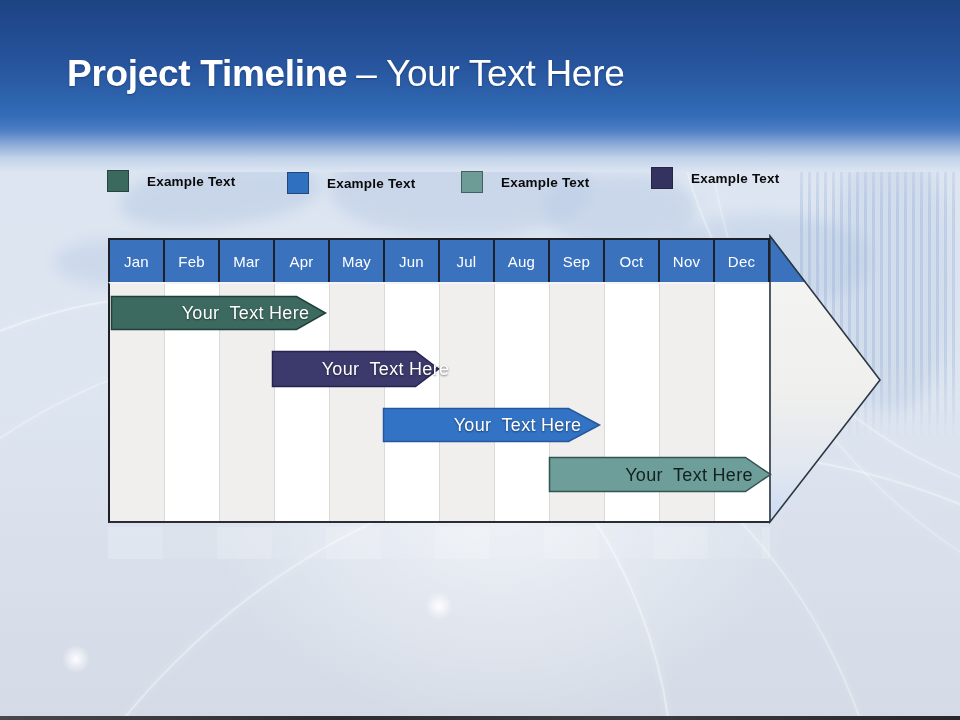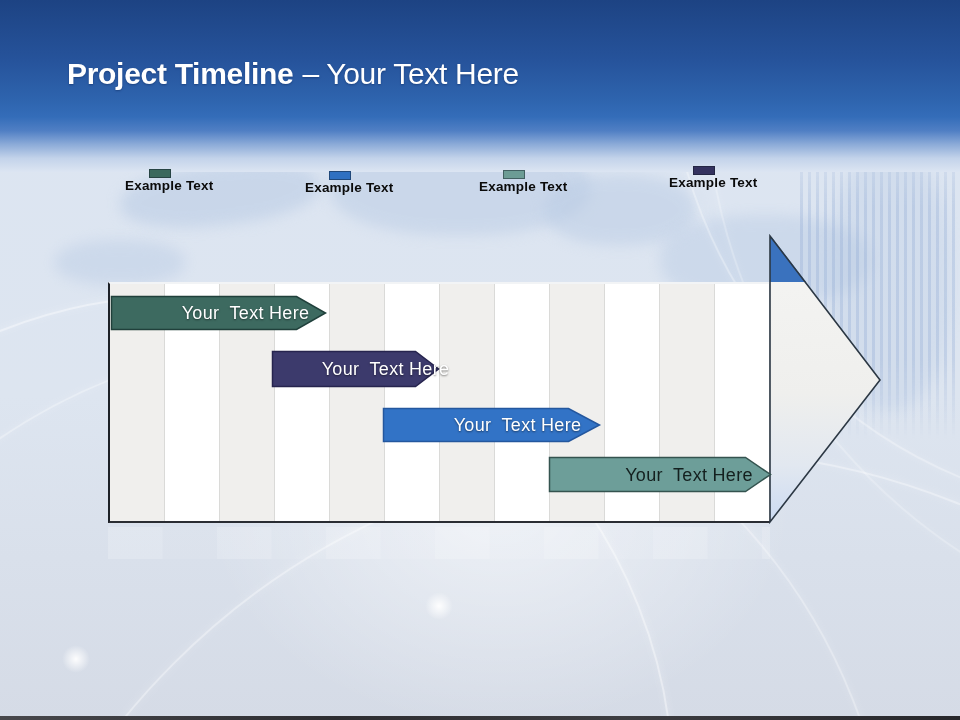--- a/index.html
+++ b/index.html
@@ -32,28 +32,28 @@
   .glow{position:absolute;width:28px;height:28px;border-radius:50%;z-index:1;
         background:radial-gradient(circle,rgba(255,255,255,.95),rgba(255,255,255,0) 70%);}
   .g1{left:62px;top:645px;}
   .g2{left:425px;top:592px;}
   .centerlight{position:absolute;left:0;top:150px;width:960px;height:570px;z-index:0;
         background:radial-gradient(ellipse 420px 320px at 52% 62%,rgba(255,255,255,.55),rgba(255,255,255,0) 70%);}
   .bottombar{position:absolute;left:0;bottom:0;width:100%;height:4px;z-index:6;
         background:linear-gradient(90deg,#48484c,#2d2d31 35%,#3d3d41 65%,#27272b);}
 
   
-  .title{position:absolute;left:67px;top:56px;z-index:2;color:#ffffff;font-size:30px;
+  .title{position:absolute;left:67px;top:56px;z-index:2;color:#ffffff;font-size:37px;
          line-height:36px;letter-spacing:-.3px;white-space:nowrap;
          text-shadow:0 1px 2px rgba(0,20,60,.35);}
   .t-bold{font-weight:700;}
   .t-light{font-weight:400;margin-left:9px;}
 
   
-  .legend-item{position:absolute;display:flex;align-items:center;height:24px;z-index:2;flex-direction:column;}
+  .legend-item{position:absolute;display:flex;align-items:center;height:24px;z-index:2;}
   .li1{left:107px;top:169px;} .li2{left:287px;top:171px;}
   .li3{left:461px;top:170px;} .li4{left:651px;top:166px;}
   .sw{width:22px;height:22px;box-sizing:border-box;border:1px solid rgba(15,25,35,.45);}
   .legend-label{margin-left:18px;font-size:13.5px;font-weight:700;color:#0a0a0a;letter-spacing:.2px;}
 
   
   .tl-header{position:absolute;left:108px;top:238px;width:662px;height:44px;z-index:3;
              box-sizing:border-box;background:#1d2127;border:2px solid #1d2127;border-bottom:0;
              display:flex;gap:2px;}
   .mcell{flex:1;display:flex;align-items:center;justify-content:center;
@@ -130,20 +130,34 @@
         <stop offset="55%" stop-color="#efefed"></stop>
         <stop offset="80%" stop-color="#e2e8f0"></stop>
         <stop offset="100%" stop-color="#ccdbf2"></stop>
       </linearGradient>
     </defs>
     <polygon points="5,6 115,150 5,292" fill="url(#agrad)"></polygon>
     <polygon points="5,7.5 7,7.5 41,52 5,52" style="fill: rgb(58, 114, 190);"></polygon>
     <polygon points="5,6 115,150 5,292" fill="none" stroke="#2c3844" stroke-width="1.6"></polygon>
   </svg>
 
+  <div class="tl-header">
+    <div class="mcell" style="background: rgb(58, 114, 190);">Jan</div>
+    <div class="mcell" style="background: rgb(58, 114, 190);">Feb</div>
+    <div class="mcell" style="background: rgb(58, 114, 190);">Mar</div>
+    <div class="mcell" style="background: rgb(58, 114, 190);">Apr</div>
+    <div class="mcell" style="background: rgb(58, 114, 190);">May</div>
+    <div class="mcell" style="background: rgb(58, 114, 190);">Jun</div>
+    <div class="mcell" style="background: rgb(58, 114, 190);">Jul</div>
+    <div class="mcell" style="background: rgb(58, 114, 190);">Aug</div>
+    <div class="mcell" style="background: rgb(58, 114, 190);">Sep</div>
+    <div class="mcell" style="background: rgb(58, 114, 190);">Oct</div>
+    <div class="mcell" style="background: rgb(58, 114, 190);">Nov</div>
+    <div class="mcell" style="background: rgb(58, 114, 190);">Dec</div>
+  </div>
 
   <div class="tl-body"></div>
   <div class="reflection"></div>
 
   <div class="bar bar1">
     <svg width="218" height="36">
       <polygon points="1.5,1.5 186.5,1.5 215.5,18 186.5,34.5 1.5,34.5" stroke-width="1.5" style="fill: rgb(61, 106, 96); stroke: rgb(32, 64, 59);"></polygon>
     </svg>
     <div class="bar-label" style="color: rgb(255, 255, 255);">Your  Text Here</div>
   </div>

